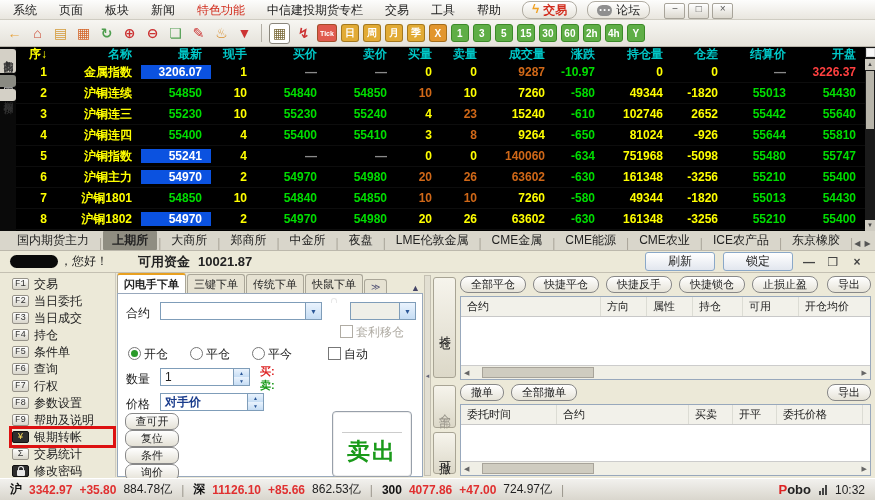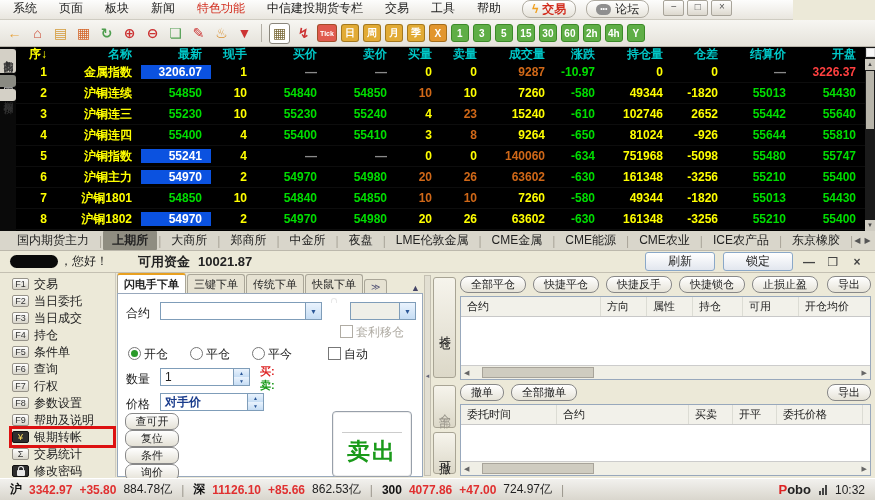--- a/index.html
+++ b/index.html
@@ -1,20 +1,20 @@
 <!DOCTYPE html>
 <html><head>
 <meta charset="utf-8">
 <style>
   html,body{margin:0;padding:0;background:#888;}
   #app{position:relative;width:875px;height:500px;overflow:hidden;background:#ece9d8;
        font-family:"Liberation Sans","DejaVu Sans",sans-serif;font-size:12px;color:#222;}
   
-  .menubar{position:absolute;left:0;top:0;width:793px;height:20px;display:flex;align-items:flex-start;
-           background:linear-gradient(#fdfdfc,#e9e6df);border-bottom:1px solid #cfccc2;padding:0 2px;box-sizing:border-box;}
+  .menubar{position:absolute;left:0;top:0;width:875px;height:20px;display:flex;align-items:flex-end;
+           background:linear-gradient(#fdfdfc,#e9e6df);border-bottom:1px solid #cfccc2;padding:0 2px;box-sizing:border-box;font-family:Liberation Mono, monospace;}
   .menu-item{padding:0 11px;white-space:nowrap;cursor:default;}
   .menu-item.accent{color:#d22d1e;}
   .app-title{color:#f07840;font-weight:bold;font-size:13px;margin-left:14px;white-space:nowrap;}
   .pill-btn{display:flex;align-items:center;gap:4px;height:16px;padding:0 9px;margin-left:10px;border:1px solid #b0aca2;
             border-radius:8px;background:linear-gradient(#fff,#e6e3da);white-space:nowrap;}
   .pill-btn .bolt{color:#f0a020;font-weight:bold;}
   .pill-btn.trade{color:#d22d1e;font-weight:bold;}
   .bubble{width:15px;height:11px;border-radius:6px;background:#8f8f8f;color:#fff;font-size:7px;line-height:10px;text-align:center;}
   .win-ctrls{display:flex;gap:3px;margin-left:14px;margin-right:4px;}
   .wbtn{width:19px;height:14px;border:1px solid #a8a49a;border-radius:2px;background:linear-gradient(#fff,#dcd8ce);
@@ -42,42 +42,42 @@
   .qc0{width:40px}.qc1{width:85px}.qc2{width:70px}.qc3{width:45px}.qc4{width:70px}.qc5{width:70px}.qc6{width:45px}
   .qc7{width:45px}.qc8{width:68px}.qc9{width:50px}.qc10{width:68px}.qc11{width:55px}.qc12{width:68px}.qc13{width:70px}
   .c-t{color:#00c8c8}.c-y{color:#ffff00}.c-g{color:#00dd00}.c-o{color:#d06818}.c-r{color:#ff4040}.c-d{color:#8a8a8a}
   .c-hl{background:#0b52e0;color:#fff;}
   .qscroll{width:10px;background:#1a1a1a;display:flex;flex-direction:column;align-items:center;}
   .qs-box{width:9px;height:9px;border:1px solid #ddd;background:#f8f8f8;margin:1px 0 2px;box-sizing:border-box;}
   .qs-btn{width:10px;height:11px;background:#cfccc2;color:#444;font-size:6px;text-align:center;line-height:11px;}
   .qs-thumb{width:8px;height:58px;background:#b8b5aa;margin-top:1px;}
   .qs-fill{flex:1}
   
-  .extabs{position:absolute;left:0;top:231px;width:875px;height:20px;background:#d9d6cb;display:flex;align-items:center;
+  .extabs{position:absolute;left:0;top:231px;width:875px;height:20px;background:#d9d6cb;display:flex;align-items:flex-end;
           padding-left:8px;box-sizing:border-box;border-bottom:1px solid #bcb8ac;}
   .extab{padding:1px 9px;white-space:nowrap;}
   .extab.selected{background:#8f8d81;font-weight:bold;border-radius:1px;}
   .extab-sep{color:#a8a498;margin:0 1px;}
   .ex-arrows{margin-left:auto;display:flex;align-items:center;gap:4px;color:#555;font-size:8px;padding-right:4px;}
   .ex-sb{display:flex;align-items:center;height:12px;border:1px solid #aaa69a;background:#e8e5da;}
   
   .acctbar{position:absolute;left:0;top:251px;width:875px;height:22px;background:#ece9d8;display:flex;align-items:center;
            padding:0 10px;box-sizing:border-box;border-bottom:1px solid #c4c0b2;}
   .redact{width:48px;height:13px;background:#0a0a0a;border-radius:7px;margin-right:2px;}
   .funds{font-weight:bold;margin-left:30px;font-size:13px;}
   .acct-right{margin-left:auto;display:flex;align-items:center;gap:8px;}
   .xp-btn{height:17px;min-width:68px;border:1px solid #8aa8c8;border-radius:3px;background:linear-gradient(#ffffff,#e2e6ee);
           display:flex;align-items:center;justify-content:center;font-size:12px;}
   .mini-ctrl{color:#444;font-size:12px;font-weight:bold;width:16px;text-align:center;}
   
   .fmenu{position:absolute;left:0;top:273px;width:116px;height:204px;background:#ece9d8;border-right:1px solid #cfccc0;
          padding-top:3px;box-sizing:border-box;}
   .fmenu-item{display:flex;align-items:center;gap:5px;height:16px;margin:0 2px 1px 12px;position:relative;}
   .keycap{min-width:17px;height:12px;box-sizing:border-box;background:linear-gradient(#fff,#d8d5ca);border:1px solid #97938a;
-          border-radius:2px;font-size:9px;display:flex;align-items:center;justify-content:center;color:#333;padding:0 1px;}
+          border-radius:2px;font-size:9px;display:flex;align-items:center;justify-content:center;color:#333;padding:0 1px;font-family:Liberation Mono, monospace;}
   .keycap.dark{background:#2e2e2e;color:#ffe060;border-color:#111;}
   .fm-label{white-space:nowrap;font-size:12px;}
   .fm-hl{outline:3px solid #dd1111;outline-offset:0px;background:#ece9d8;z-index:3;}
   .mini-lock{width:8px;height:6px;background:#e8e8e8;border-radius:1px;position:relative;margin-top:3px;}
   .mini-lock:before{content:'';position:absolute;top:-4px;left:1px;width:4px;height:4px;border:1.5px solid #e8e8e8;
                     border-bottom:none;border-radius:3px 3px 0 0;}
   
   .opanel{position:absolute;left:117px;top:274px;width:306px;height:203px;}
   .optabs{display:flex;height:19px;align-items:flex-end;gap:1px;}
   .optab{padding:2px 6px 1px;background:#e6e2d2;border:1px solid #aaa698;border-bottom:none;border-radius:3px 3px 0 0;

